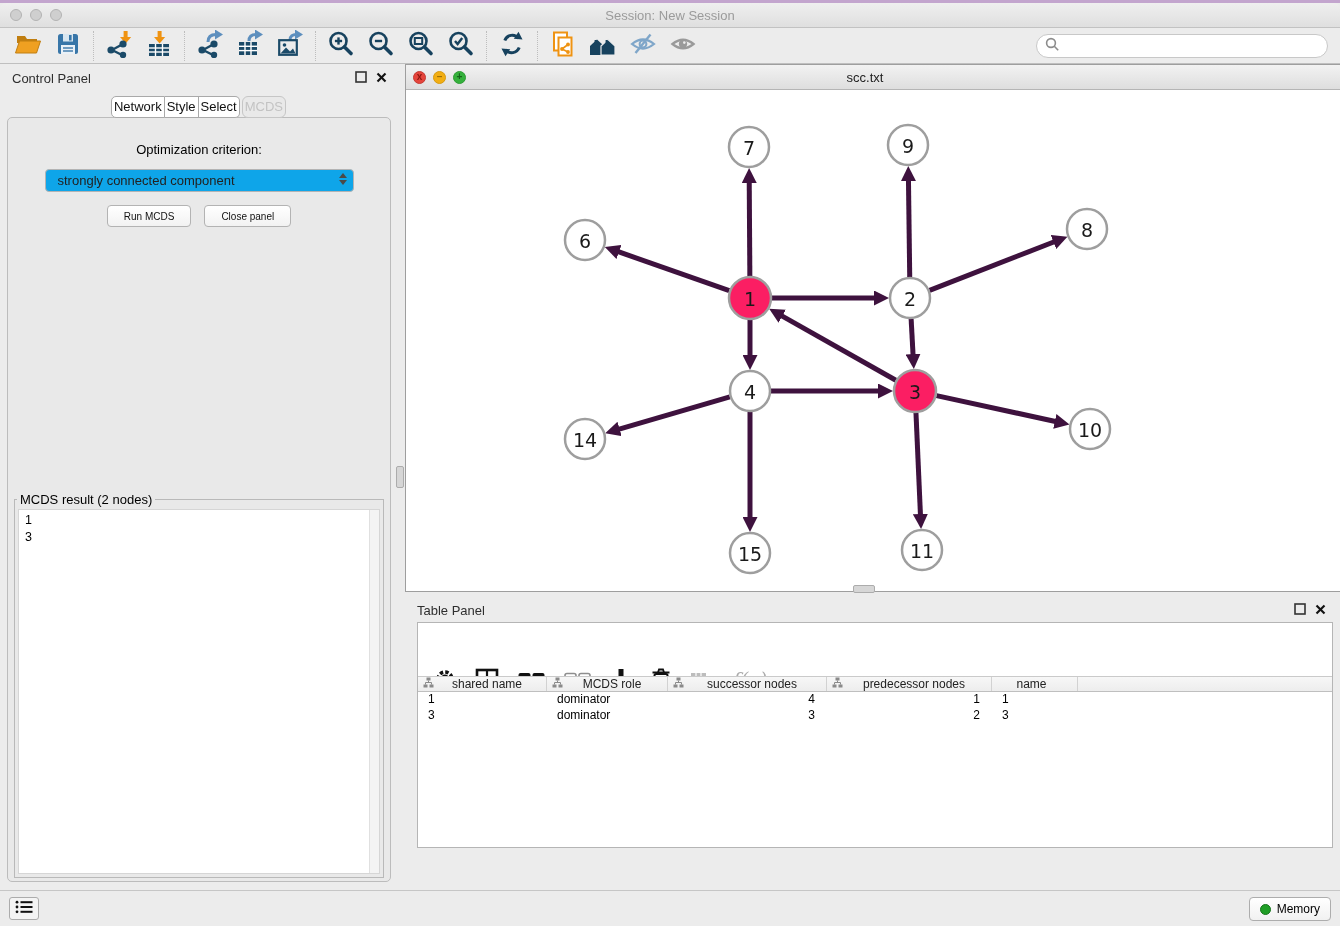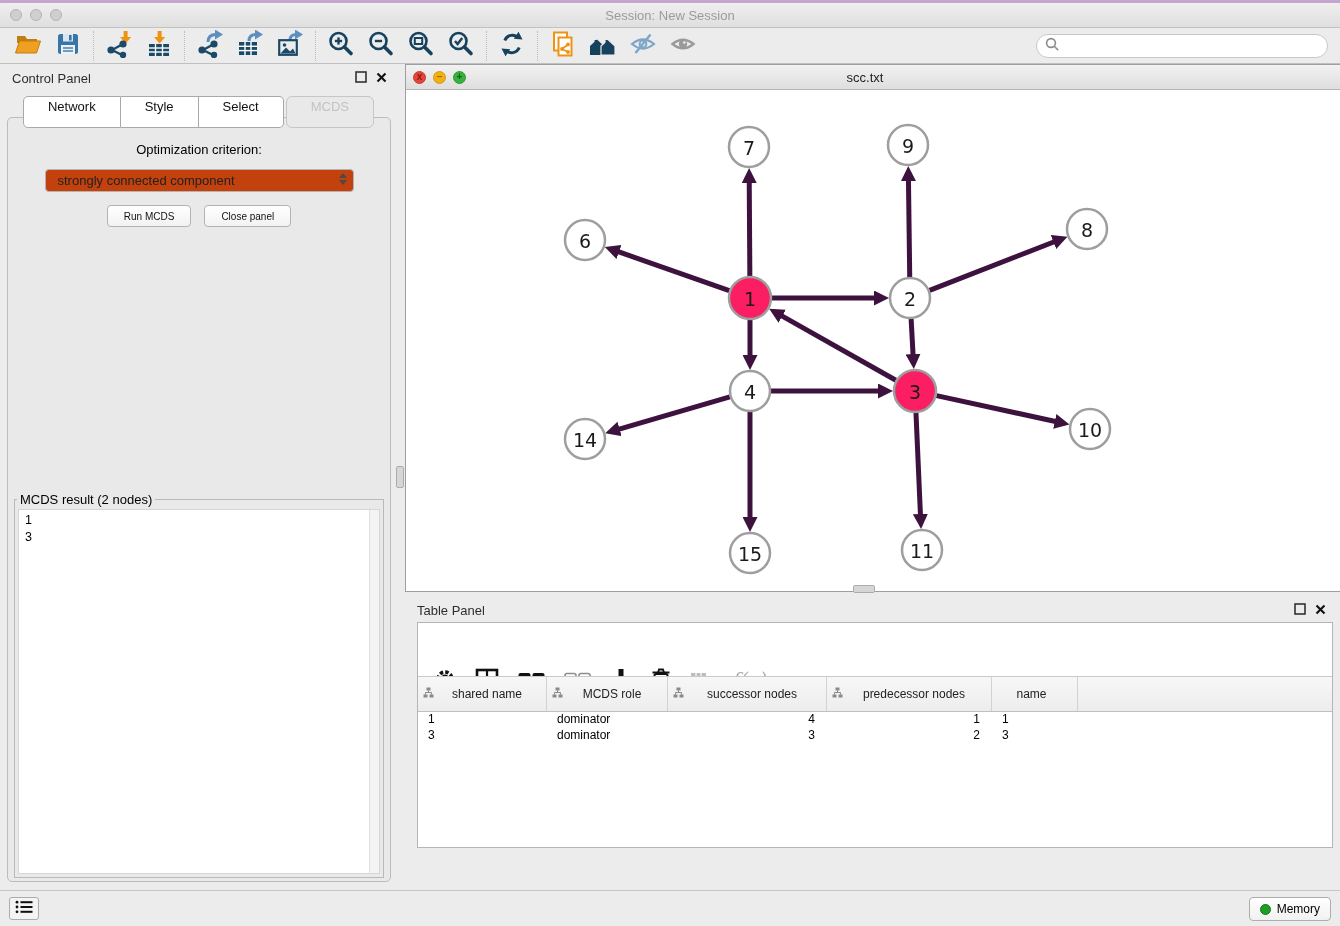--- a/index.html
+++ b/index.html
@@ -24,28 +24,28 @@
   .search-box { width:292px; height:24px; background:#FFF; border:1px solid #C8C8C8; border-radius:12px;
     display:flex; align-items:center; padding:0 8px; margin-right:4px; }
   .search-box input { border:none; outline:none; flex:1; font-size:13px; font-family:inherit; background:transparent; margin-left:5px; }
 
   
   .control-panel { position:absolute; left:0; top:64px; width:397px; height:826px; background:#ECECEC; }
   .panel-head { position:relative; height:30px; }
   .panel-title { position:absolute; left:12px; top:7px; font-size:13px; color:#2E2E2E; }
   .panel-icons { position:absolute; right:10px; top:7px; display:flex; gap:9px; align-items:center; }
   .seg-tabs { position:absolute; top:32px; left:0; right:0; display:flex; justify-content:center; z-index:3; }
-  .seg { border:1px solid #A9A9A9; border-left:none; background:#FFF; height:32px; line-height:20px;
-    padding:0 24px; font-size:13px; color:#111; }
+  .seg { border:1px solid #A9A9A9; border-left:none; background:#FFF; height:22px; line-height:20px;
+    padding:0 2px; font-size:13px; color:#111; }
   .seg.first { border-left:1px solid #A9A9A9; border-radius:5px 0 0 5px; }
   .seg.last { border-radius:0 5px 5px 0; }
   .seg.active { border:1px solid #C6C6C6; border-radius:6px; background:#E9E9E9; color:#C3C3C3; margin-left:2px; }
   .cp-box { position:absolute; left:7px; top:53px; right:6px; bottom:8px; background:#E9E9E9; border:1px solid #BCBCBC; border-radius:5px; }
   .opt-label { text-align:center; margin-top:24px; font-size:13px; color:#000; }
-  .select { position:relative; width:309px; height:23px; margin:12px auto 0; background:#c2410c;
+  .select { position:relative; width:309px; height:23px; margin:12px auto 0; background:#0ea5e9;
     border:1px solid #B3B3B3; border-radius:4px; display:flex; align-items:center; padding:0 24px 0 12px; font-size:13px; }
   .stepper { position:absolute; right:6px; top:3px; display:flex; flex-direction:column; gap:2px; }
   .stepper i { width:0; height:0; border-left:4px solid transparent; border-right:4px solid transparent; display:block; }
   .stepper .up { border-bottom:5px solid #4A4A4A; }
   .stepper .dn { border-top:5px solid #4A4A4A; }
   .btn-row { display:flex; justify-content:center; gap:13px; margin-top:13px; }
   .aq-btn { height:22px; padding:0 16px; background:linear-gradient(#FFF,#F2F2F2); border:1px solid #B3B3B3;
     border-radius:4px; font-size:10px; font-family:inherit; color:#111; }
   fieldset.mcds { position:absolute; left:6px; right:6px; top:374px; bottom:3px; border:1px solid #B9B9B9; background:#E9E9E9; }
   fieldset.mcds legend { font-size:13px; color:#000; padding:0 3px; margin-left:2px; }
@@ -67,21 +67,21 @@
   .grip-v { position:absolute; left:396px; top:466px; width:8px; height:22px; background:#D6D6D6; border:1px solid #ACACAC; border-radius:2px; z-index:5; }
   .grip-h { position:absolute; left:853px; top:585px; width:22px; height:8px; background:#D6D6D6; border:1px solid #ACACAC; border-radius:2px; z-index:5; }
 
   
   .table-panel { position:absolute; left:405px; top:596px; width:935px; height:292px; background:#ECECEC; }
   .tp-box { position:absolute; left:12px; top:26px; right:7px; bottom:40px; background:#FFF; border:1px solid #B5B5B5; }
   .tp-toolbar { height:46px; display:flex; align-items:center; gap:19px; padding-left:16px;margin-top:34px; }
   .tp-ico { display:flex; align-items:center; justify-content:center; background:none; border:none; }
   .fx { font-family:"DejaVu Serif","Liberation Serif",serif; font-style:italic; font-size:20px; color:#ABABAB; }
   .tbl { position:absolute; left:0; top:53px; right:0; }
-  .tbl-head { display:flex; height:36px; background:linear-gradient(#F7F7F7,#EDEDED); border-top:1px solid #CACACA; border-bottom:1px solid #BFBFBF; }
+  .tbl-head { display:flex; height:16px; background:linear-gradient(#F7F7F7,#EDEDED); border-top:1px solid #CACACA; border-bottom:1px solid #BFBFBF; }
   .th { display:flex; align-items:center; border-right:1px solid #D2D2D2; font-size:12px; color:#222; position:relative; }
   .th .lbl { flex:1; text-align:center; padding-right:6px; }
   .th .tree { margin-left:5px; }
   .tbl-row { display:flex; height:16px; font-size:12px; color:#000; }
   .td { padding:0 10px; overflow:hidden; white-space:nowrap; }
   .td.r { text-align:right; padding-right:12px; }
   .bottom-tabs { position:absolute; bottom:7px; left:0; right:0; display:flex; justify-content:center; }
   .bottom-tabs .seg { font-weight:500; }
   .bottom-tabs .seg.activeL { border:1px solid #C6C6C6; border-radius:5px 0 0 5px; background:#E9E9E9; color:#C3C3C3; }
 

